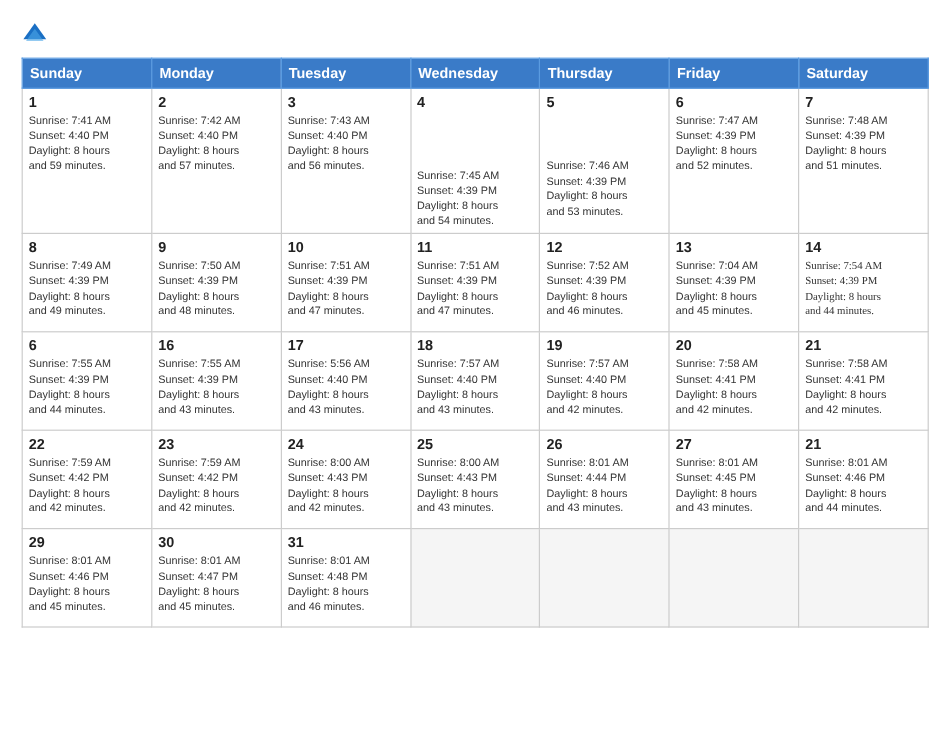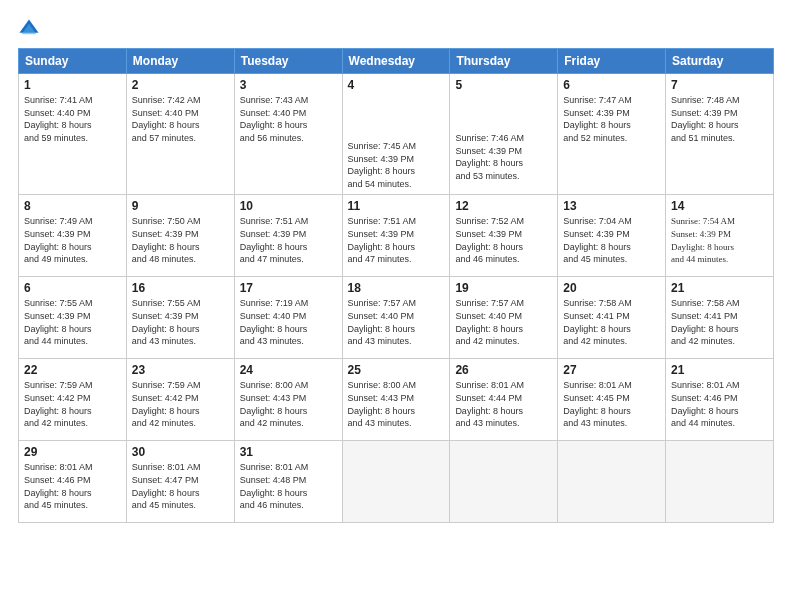--- a/index.html
+++ b/index.html
@@ -249,21 +249,21 @@
           </td>
           <td>
             <span class="day-number">16</span>
             <div class="day-info" style="white-space: pre-line;">Sunrise: 7:55 AM
 Sunset: 4:39 PM
 Daylight: 8 hours
 and 43 minutes.</div>
           </td>
           <td>
             <span class="day-number">17</span>
-            <div class="day-info" style="white-space: pre-line;">Sunrise: 7:19 AM
+            <div class="day-info" style="white-space: pre-line;">Sunrise: 5:56 AM
 Sunset: 4:40 PM
 Daylight: 8 hours
 and 43 minutes.</div>
           </td>
           <td>
             <span class="day-number">18</span>
             <div class="day-info" style="white-space: pre-line;">Sunrise: 7:57 AM
 Sunset: 4:40 PM
 Daylight: 8 hours
 and 43 minutes.</div>

